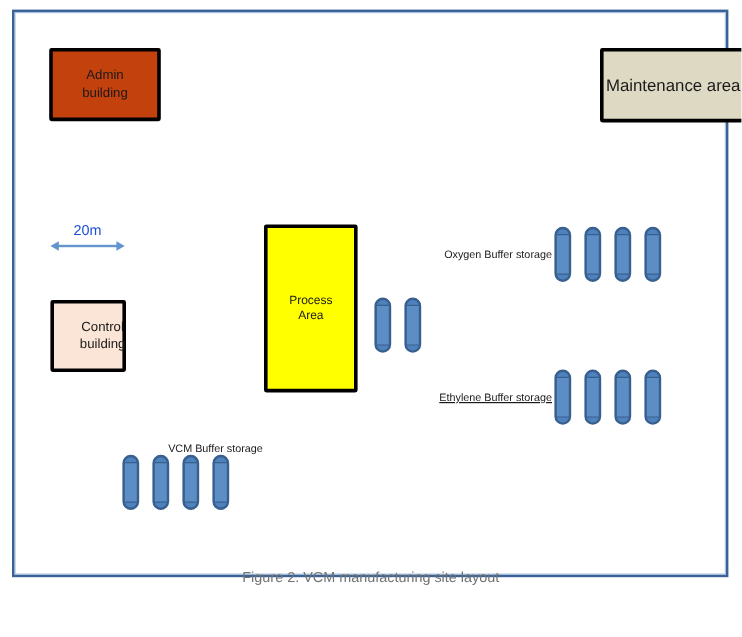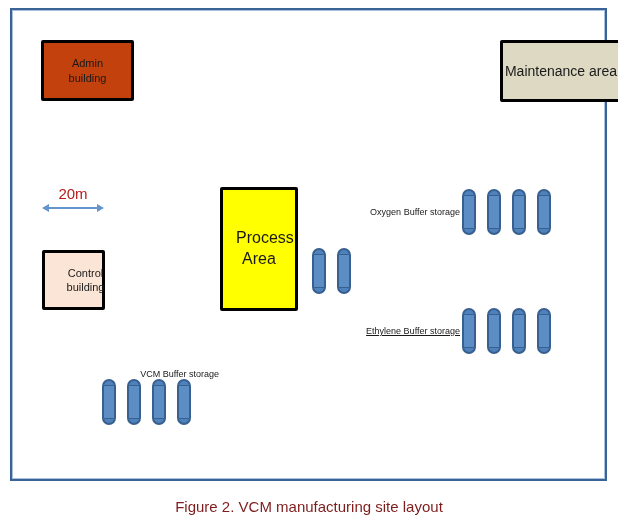--- a/index.html
+++ b/index.html
@@ -15,25 +15,25 @@
   }
   .box {
     position:absolute; box-sizing:border-box; border:3px solid #000000;
     border-radius:2px; display:flex; align-items:center; justify-content:center;
     text-align:center; line-height:1.3;
   }
   .box-admin       { left:29px;  top:30px;  width:93px;  height:61px;  background:#c2410c; font-size:11px; }
   .box-admin span  { display:block; max-width:55px; }
   .box-maintenance { left:448px; top:30px;  width:122px; height:62px;  background:#DDD9C3; font-size:14px;margin-left:40px; }
   .box-control     { left:30px;  top:240px; width:63px;  height:60px;  background:#FBE5D6; font-size:11px;padding-left:24px; }
-  .box-process     { left:208px; top:177px; width:78px;  height:124px; background:#FFFF00; font-size:16px; }
+  .box-process     { left:208px; top:177px; width:78px;  height:140px; background:#FFFF00; font-size:10px; }
   .box-process span{ display:block; max-width:46px; }
 
   .scale { position:absolute; left:30px; top:175px; width:62px; }
-  .scale-label { text-align:center; font-size:15px; color:#b91c1c; margin-bottom:2px; }
+  .scale-label { text-align:center; font-size:12px; color:#1d4ed8; margin-bottom:2px; }
   .scale-arrow { position:relative; height:8px; }
   .scale-arrow .line { position:absolute; left:5px; right:5px; top:3px; height:2px; background:#6394CE; }
   .scale-arrow .ah { position:absolute; width:0; height:0; top:0;
     border-top:4px solid transparent; border-bottom:4px solid transparent; }
   .scale-arrow .ah-left  { left:0;  border-right:7px solid #6394CE; }
   .scale-arrow .ah-right { right:0; border-left:7px solid #6394CE; }
 
   .storage-row { position:absolute; display:flex; align-items:center; height:46px; }
   .row-oxygen   { left:300px; top:179px; }
   .row-chlorine { left:300px; top:238px; }
@@ -43,22 +43,22 @@
   .tanks { display:flex; gap:11px; height:100%; }
   .tank {
     position:relative; width:14px; height:46px; box-sizing:border-box;
     background:#4F81BD; border:2px solid #38608F; border-radius:8px;
   }
   .tank::after {
     content:""; position:absolute; left:-1px; right:-1px; top:4px; bottom:4px;
     background:#5C8DC5; border:1px solid #38608F; border-radius:1px;
   }
 
-  .caption { position:absolute; left:0; top:498px; width:618px; text-align:center;
-    font-size:15px; color:#7f1d1d; }
+  .caption { position:absolute; left:0; top:474px; width:618px; text-align:center;
+    font-size:12px; color:#737373; }
 </style>
 </head>
 <body>
 
 <div class="page">
   <div class="frame">
 
     <div class="box box-admin">
       <span>Admin building</span>
     </div>

